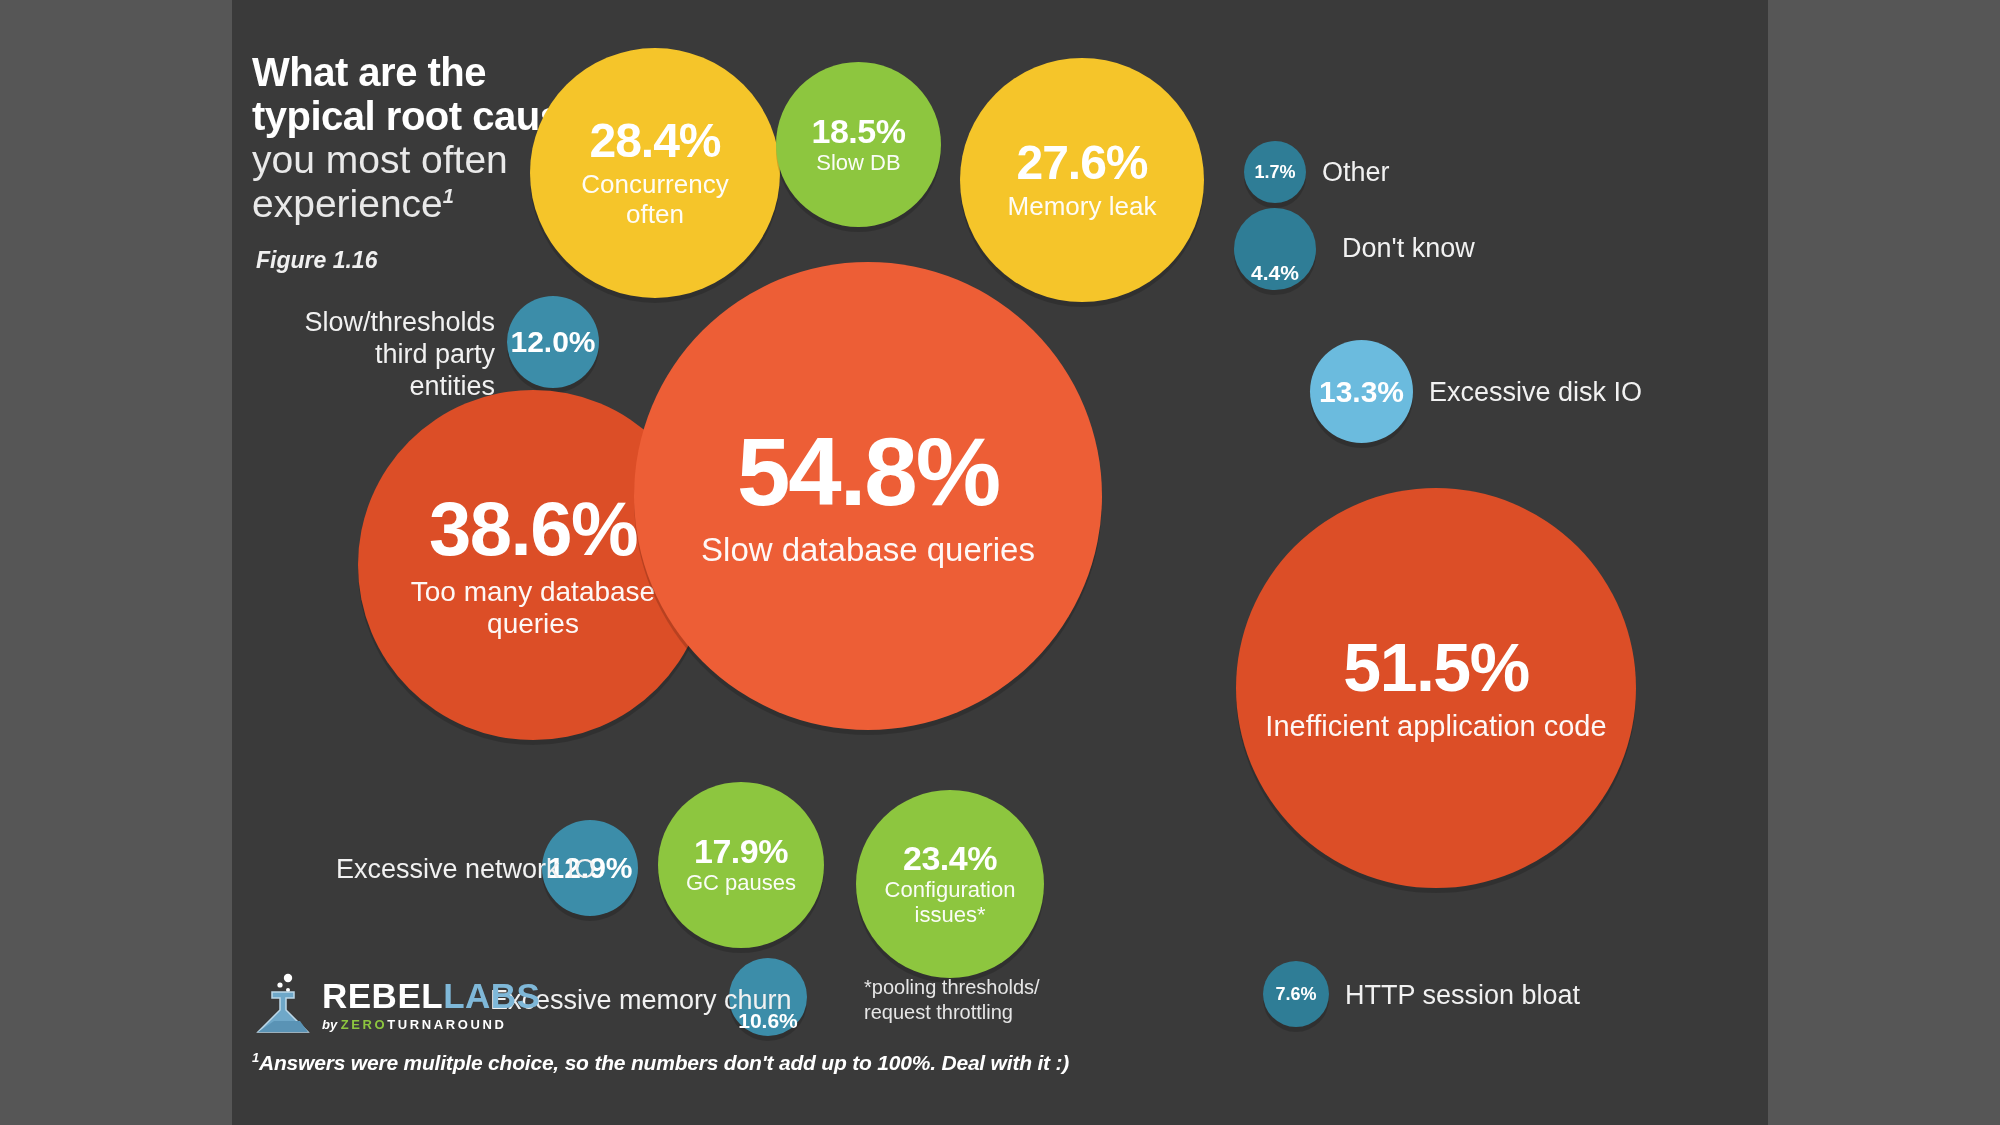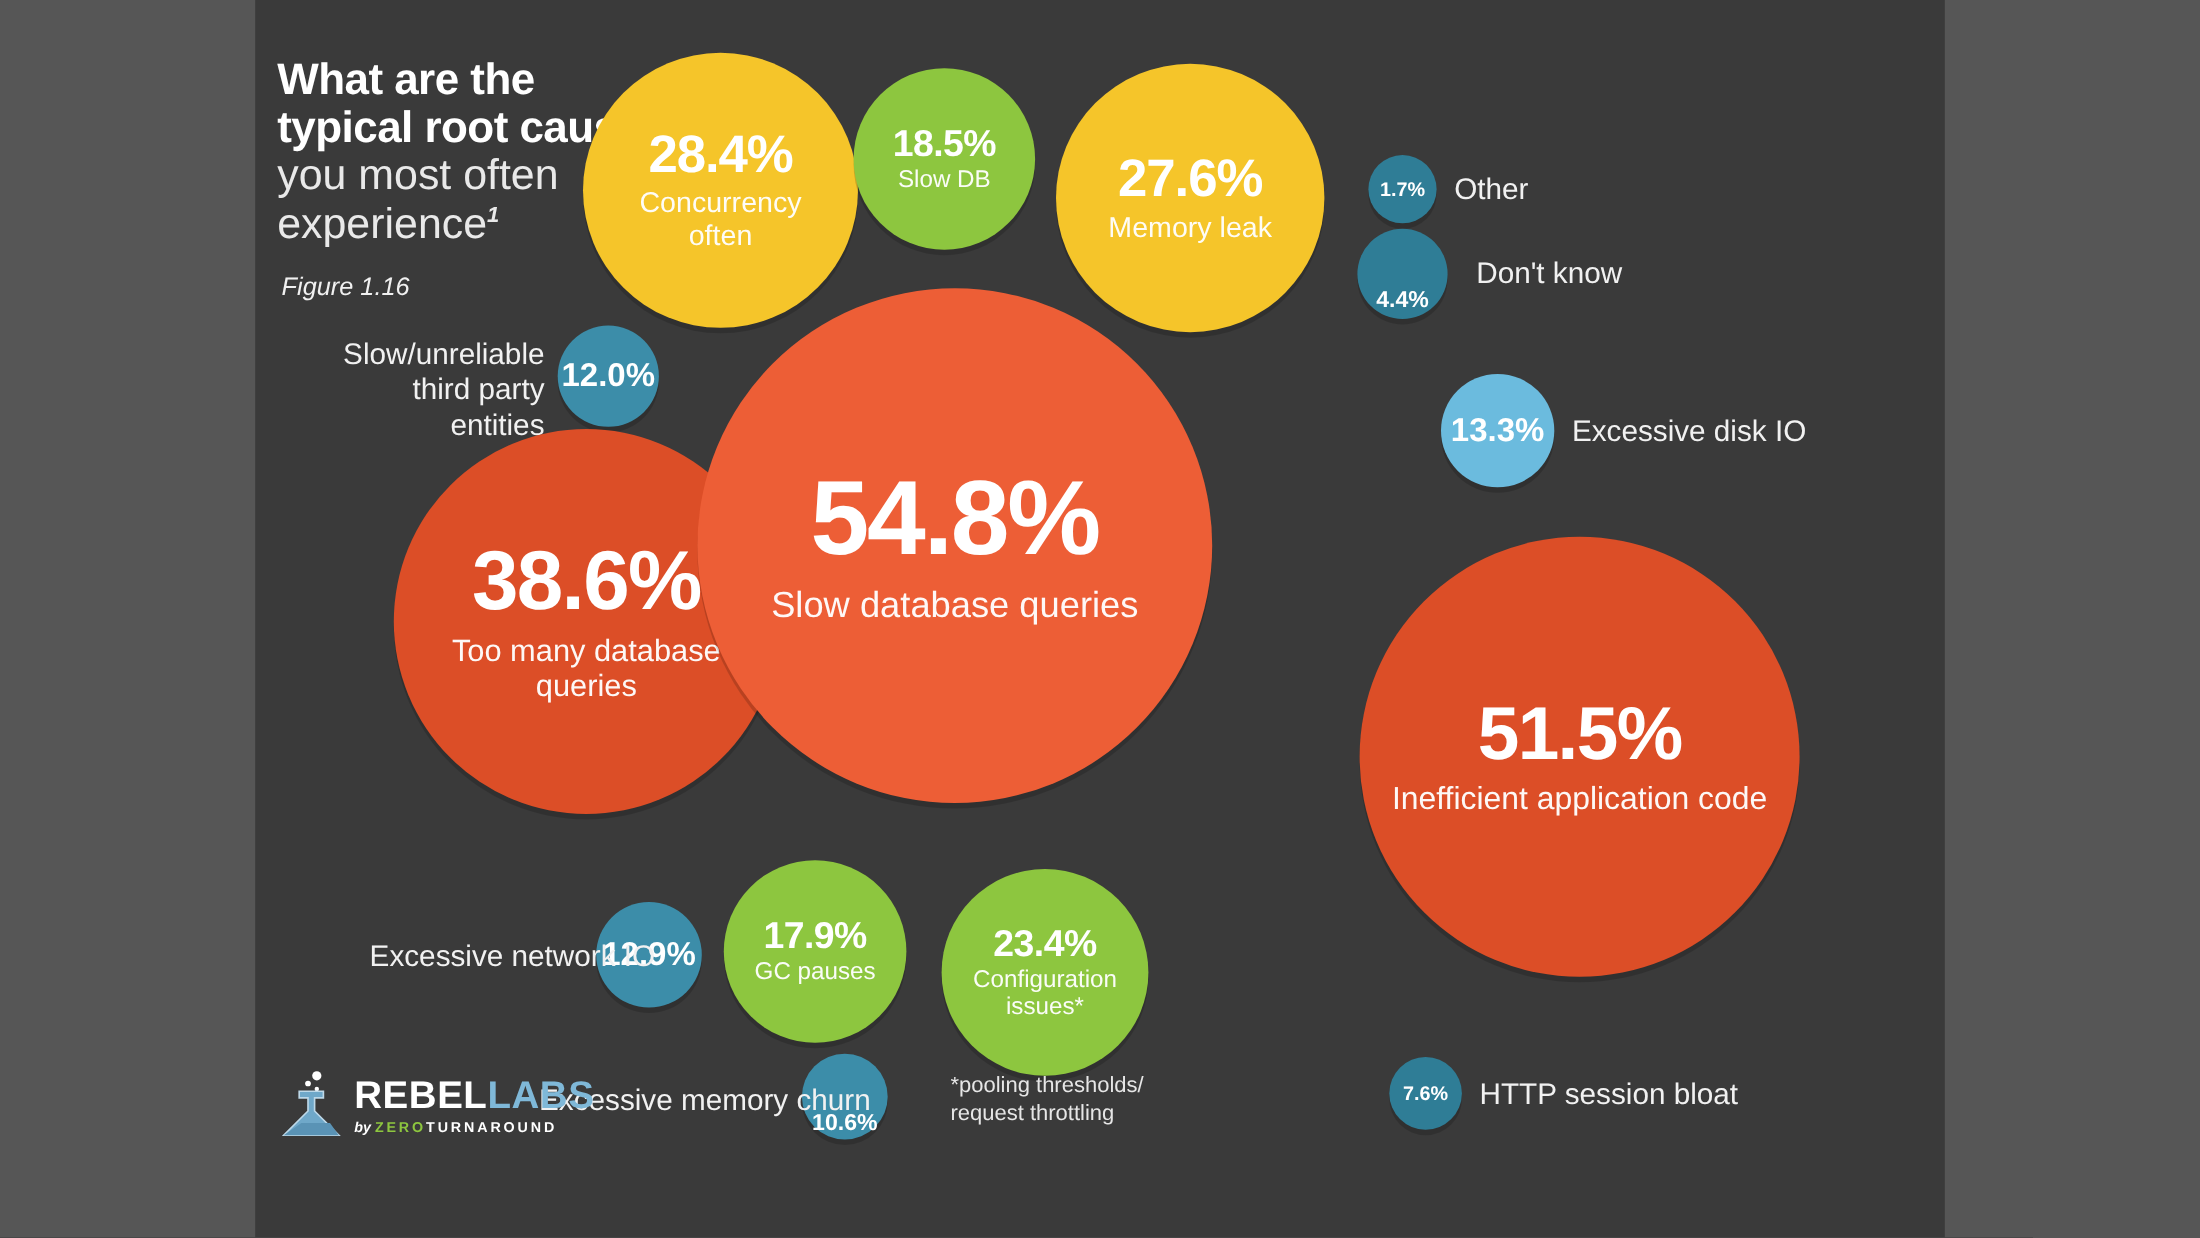--- a/index.html
+++ b/index.html
@@ -22,21 +22,21 @@
     font-size:40px; font-weight:bold; color:#ffffff; line-height:1.1;
     letter-spacing:-0.5px;
   }
   .title-light {
     font-size:39px; font-weight:300; color:#e9e9e9; line-height:1.12;
     letter-spacing:0px;
   }
   .title-light sup { font-size:20px; font-style:italic; font-weight:bold; }
   .figure-label {
     margin-top:22px; margin-left:4px;
-    font-size:23px; font-style:italic; font-weight:normal; color:#f0f0f0;
+    font-size:23px; font-style:italic; font-weight:bold; color:#f0f0f0;
   }
 
   
   .bubble {
     position:absolute; border-radius:50%;
     display:flex; flex-direction:column;
     align-items:center; justify-content:center;
     text-align:center; color:#ffffff;
     box-shadow:0 5px 0 rgba(0,0,0,0.16);
   }
@@ -131,21 +131,21 @@
 
     <div class="bubble b-tiny" style="left:1002px; top:208px; width:82px; height:82px; background:#2F7D96;">
       <div class="pct">4.4%</div>
     </div>
     <div class="outside-label" style="left:1110px; top:233px;">Don't know</div>
 
     <div class="bubble b-xs" style="left:275px; top:296px; width:92px; height:92px; background:#3C8DA9;">
       <div class="pct">12.0%</div>
     </div>
     <div class="outside-label two-line" style="left:58px; top:307px; width:205px;">
-      <span>Slow/unreliable</span><br><span>third party entities</span>
+      <span>Slow/thresholds</span><br><span>third party entities</span>
     </div>
 
     <div class="bubble b-xs" style="left:1078px; top:340px; width:103px; height:103px; background:#6BBBDE;">
       <div class="pct">13.3%</div>
     </div>
     <div class="outside-label" style="left:1197px; top:377px;">Excessive disk IO</div>
 
     <div class="bubble b-lg" style="left:126px; top:390px; width:350px; height:350px; background:#DC4E27;">
       <div class="pct">38.6%</div>
       <div class="lbl">
@@ -205,15 +205,16 @@
       <div class="logo-text">
         <div class="logo-main">
           <span class="rebel">REBEL</span><span class="labs">LABS</span>
         </div>
         <div class="logo-sub">
           <span class="by">by </span><span class="zero">ZERO</span><span class="turn">TURNAROUND</span>
         </div>
       </div>
     </div>
 
+    <div class="footer-note"><sup>1</sup><span>Answers were mulitple choice, so the numbers don't add up to 100%. Deal with it :)</span></div>
 
   </div>
 </div>
 
 </body></html>

